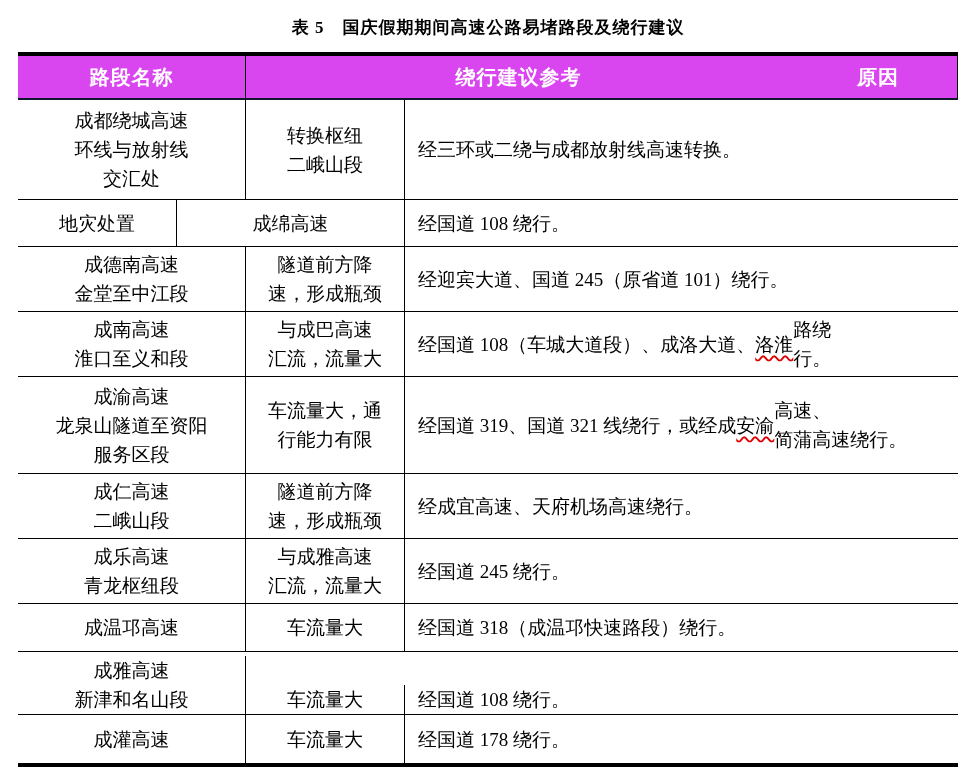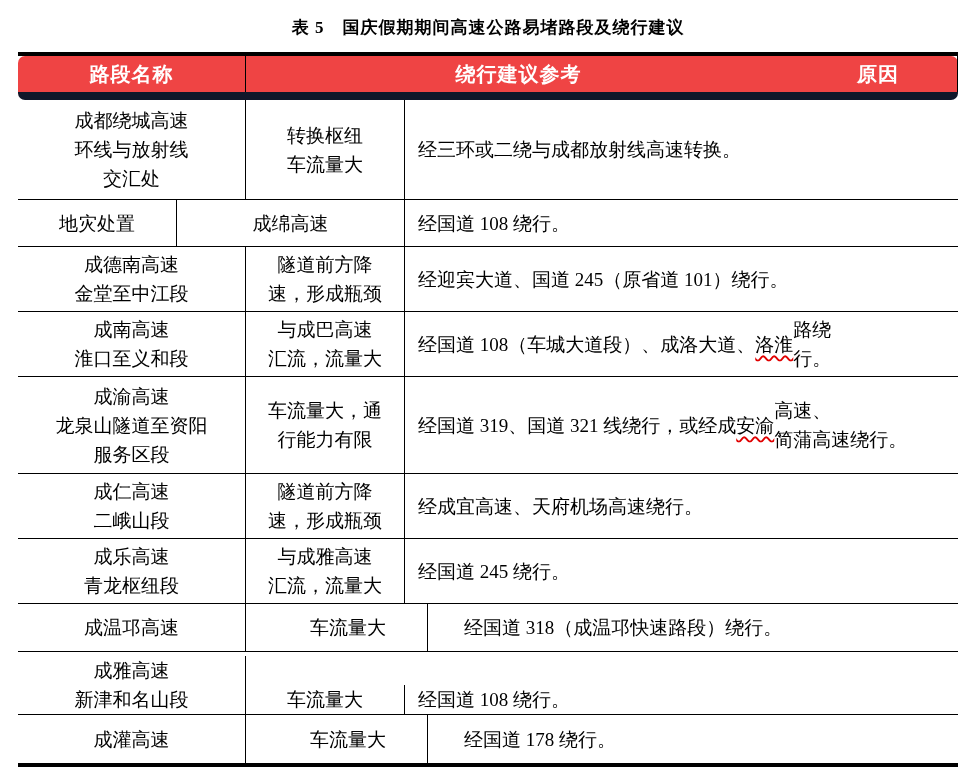--- a/index.html
+++ b/index.html
@@ -26,24 +26,23 @@
     margin-bottom: 13px;
   }
   .hw-table {
     width: 940px;
     margin-left: 18px;
     border-top: 4px solid #000;
     border-bottom: 4px solid #000;
   }
   .hw-header {
     display: flex;
-    background: #ef4444;
-    border-bottom: 8px solid #0f172a;
+    background: #d946ef;
+    border-bottom: 2px solid #0f172a;
     min-height: 44px;
-    border-radius: 7px;
   }
   .hw-header .cell {
     color: #FFFFFF;
     font-weight: bold;
     font-size: 20px;
     letter-spacing: 1px;
   }
   .row {
     display: flex;
     border-bottom: 1.6px solid #000;
@@ -75,21 +74,21 @@
     justify-content: flex-start;
     text-align: left;
     padding-left: 13px;
     padding-right: 8px;
   }
   
   .rh-a { min-height: 100px; }
   .rh-b { min-height: 47px; }
   .rh-c { min-height: 65px; }
   .rh-d { min-height: 97px; }
-  .rh-e { min-height: 48px; gap: 23px; }
+  .rh-e { min-height: 48px; }
   .rh-f { min-height: 63px; align-items: flex-end; }
   .wavy {
     text-decoration: underline;
     text-decoration-style: wavy;
     text-decoration-color: #E00000;
     text-decoration-thickness: 1.5px;
     text-underline-offset: 4px;
   }
 </style>
 </head>
@@ -105,21 +104,21 @@
       <div class="cell col-name">路段名称</div>
       <div class="cell col-detour" style="justify-content:center; padding-left:0; text-align:center;">绕行建议参考</div>
       <div class="cell col-reason">原因</div>
     </div>
 
     <div class="row rh-a">
       <div class="cell col-name">成都绕城高速
 环线与放射线
 交汇处</div>
       <div class="cell col-reason">转换枢纽
-车流量大</div>
+二峨山段</div>
       <div class="cell col-detour">经三环或二绕与成都放射线高速转换。</div>
     </div>
 
     <div class="row rh-b">
       <div class="cell col-reason">地灾处置</div>
       <div class="cell col-name">成绵高速</div>
       <div class="cell col-detour">经国道 108 绕行。</div>
     </div>
 
     <div class="row rh-c">

